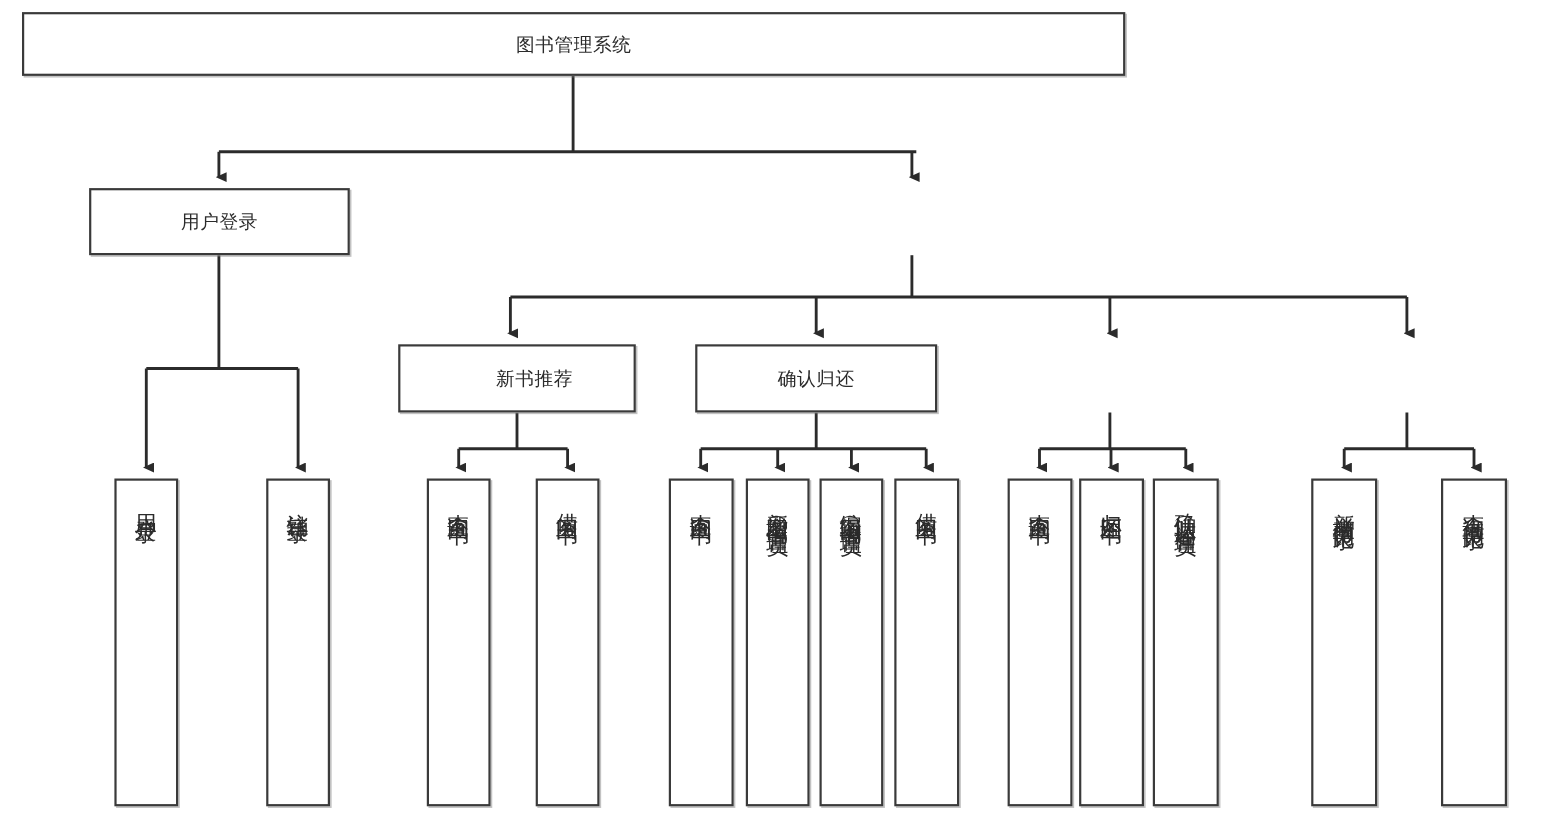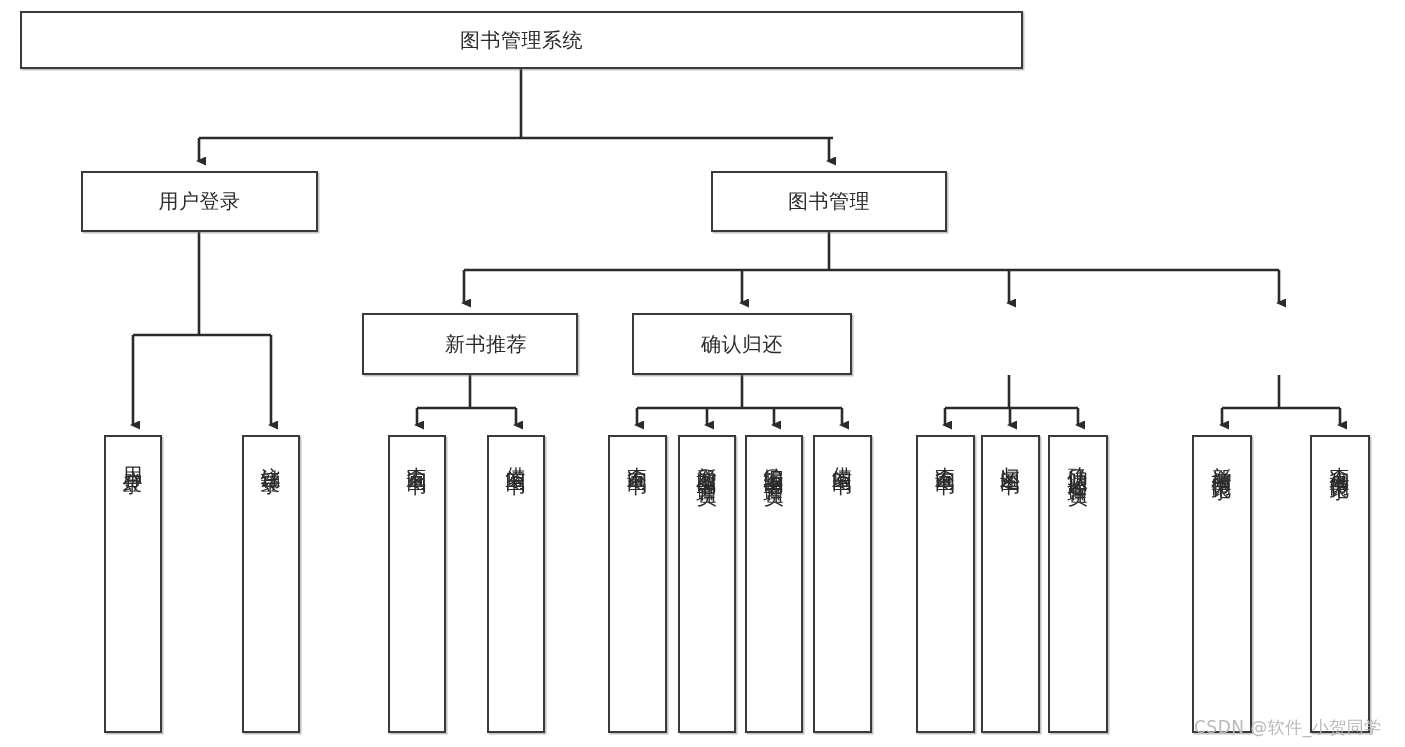--- a/index.html
+++ b/index.html
@@ -30,21 +30,21 @@
     box-sizing: border-box;
     border: 2px solid #3a3a3a;
     background: #ffffff;
     display: flex;
     align-items: center;
     justify-content: center;
     color: #2b2b2b;
     box-shadow: 1.5px 1.5px 0 rgba(120,120,120,0.45);
   }
   .node.horiz {
-    font-size: 20px;
+    font-size: 17px;
     letter-spacing: 0.5px;
   }
   .node.vert {
     font-size: 20px;
     padding-top: 14px;
     align-items: flex-start;
     justify-content: center;
   }
   .node.vert .vtext {
     writing-mode: vertical-rl;
@@ -119,23 +119,20 @@
     </g>
   </svg>
 
   <div class="node horiz" id="node-root" style="left: 20px; top: 11px; width: 1003px; height: 58px;">
     <span class="htext">图书管理系统</span>
   </div>
 
   <div class="node horiz" id="node-l2-0" style="left: 81px; top: 171px; width: 237px; height: 61px;">
     <span class="htext">用户登录</span>
   </div>
-  <div class="node horiz" id="node-l2-1" style="left: 711px; top: 171px; width: 236px; height: 61px;">
-    <span class="htext">图书管理</span>
-  </div>
 
   <div class="node horiz" id="node-l3-0" style="left: 362px; top: 313px; width: 216px; height: 62px; padding-left: 32px;">
     <span class="htext">新书推荐</span>
   </div>
   <div class="node horiz" id="node-l3-1" style="left: 632px; top: 313px; width: 220px; height: 62px;">
     <span class="htext">确认归还</span>
   </div>
 
   <div class="node vert" id="node-leaf-0" style="left: 104px; top: 435px; width: 58px; height: 298px;">
     <span class="vtext">用户登录</span>
@@ -170,15 +167,14 @@
   <div class="node vert" id="node-leaf-10" style="left: 1048px; top: 435px; width: 60px; height: 298px;">
     <span class="vtext">确认归还（管理员）</span>
   </div>
   <div class="node vert" id="node-leaf-11" style="left: 1192px; top: 435px; width: 60px; height: 298px;">
     <span class="vtext">新增借阅记录</span>
   </div>
   <div class="node vert" id="node-leaf-12" style="left: 1310px; top: 435px; width: 60px; height: 298px;">
     <span class="vtext">查询借阅记录</span>
   </div>
 
-  <div class="watermark" style="left: 1194px; top: 716px;">CSDN @软件_小贺同学</div>
 
 </div>
 
 </body></html>

